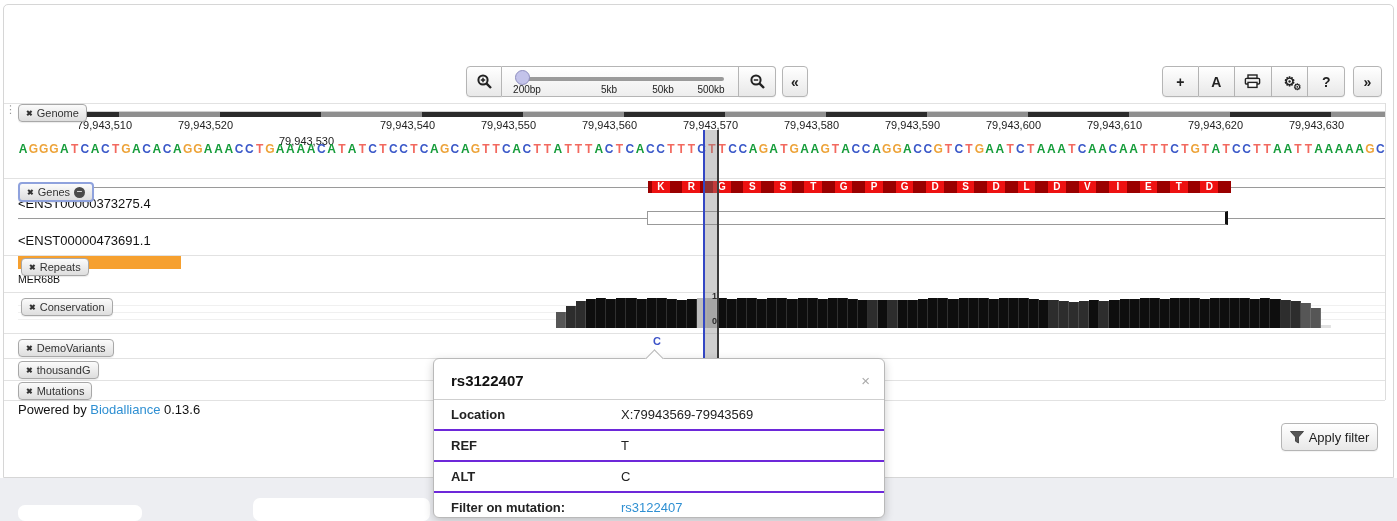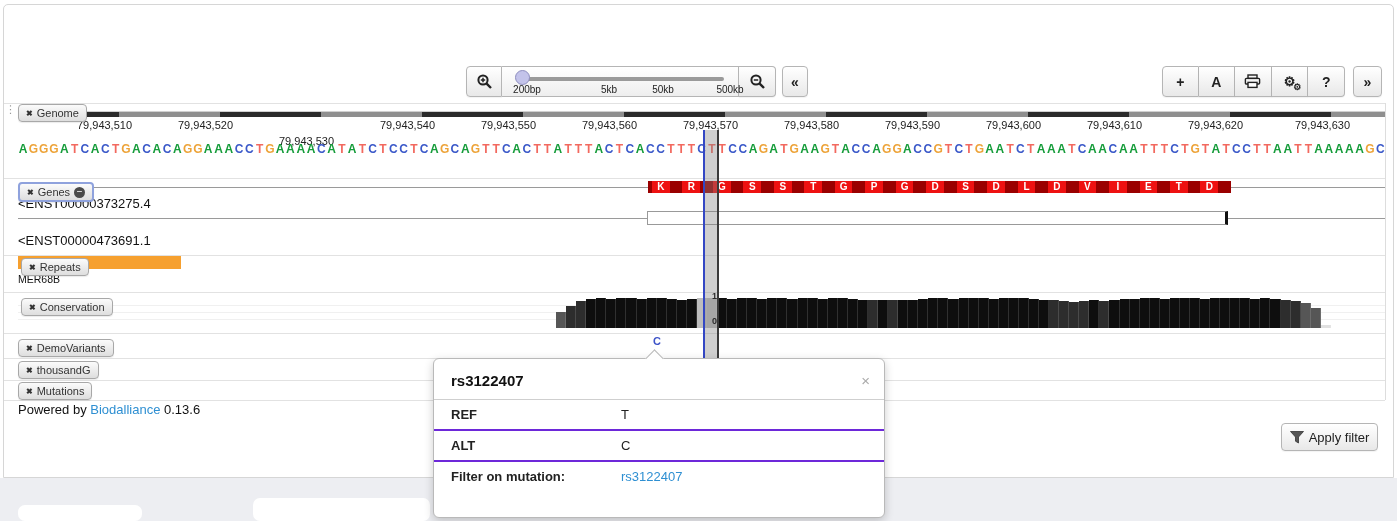--- a/index.html
+++ b/index.html
@@ -133,21 +133,21 @@
         <line x1="7" y1="4.8" x2="7" y2="9.2" stroke="#222" stroke-width="1.5"></line>
       </svg>
     </div>
     <div id="slidpan">
       <div id="slidtrack"></div>
       <div id="slidhandle"></div>
       <div id="slbls"></div>
     <span class="slbl" style="left: 25px;">200bp</span>
         <span class="slbl" style="left: 107px;">5kb</span>
         <span class="slbl" style="left: 161px;">50kb</span>
-        <span class="slbl" style="left: 228px; text-align: center;">500kb</span>
+        <span class="slbl" style="left: 209px; text-align: center;">500kb</span>
       </div>
     <div id="zout" class="btn rR">
       <svg width="17" height="17" viewBox="0 0 17 17">
         <circle cx="7" cy="7" r="4.6" fill="none" stroke="#222" stroke-width="2"></circle>
         <line x1="10.6" y1="10.6" x2="15" y2="15" stroke="#222" stroke-width="2.4"></line>
         <line x1="4.8" y1="7" x2="9.2" y2="7" stroke="#222" stroke-width="1.5"></line>
       </svg>
     </div>
   </div>
   <div id="collL" class="btn rA">«</div>
@@ -191,21 +191,21 @@
       <span class="tick" style="left: 253.5px; margin-top: 16px;">79,943,530</span>
       <span class="tick" style="left: 354.5px;">79,943,540</span>
       <span class="tick" style="left: 455.5px;">79,943,550</span>
       <span class="tick" style="left: 556.5px;">79,943,560</span>
       <span class="tick" style="left: 657.5px;">79,943,570</span>
       <span class="tick" style="left: 758.5px;">79,943,580</span>
       <span class="tick" style="left: 859.5px;">79,943,590</span>
       <span class="tick" style="left: 960.5px;">79,943,600</span>
       <span class="tick" style="left: 1061.5px;">79,943,610</span>
       <span class="tick" style="left: 1162.5px;">79,943,620</span>
-      <span class="tick" style="left: 1263.5px; margin-left: 6px;">79,943,630</span>
+      <span class="tick" style="left: 1263.5px;">79,943,630</span>
     </div>
   <div id="seq">
       <span class="base" style="color: rgb(21, 156, 58);">A</span>
       <span class="base" style="color: rgb(237, 163, 56);">G</span>
       <span class="base" style="color: rgb(237, 163, 56);">G</span>
       <span class="base" style="color: rgb(237, 163, 56);">G</span>
       <span class="base" style="color: rgb(21, 156, 58);">A</span>
       <span class="base" style="color: rgb(242, 105, 95);">T</span>
       <span class="base" style="color: rgb(59, 89, 201);">C</span>
       <span class="base" style="color: rgb(21, 156, 58);">A</span>
@@ -534,20 +534,24 @@
     <svg width="14" height="13" viewBox="0 0 14 13">
       <polygon points="0.5,0.5 13.5,0.5 8.5,6 8.5,12 5.5,10.2 5.5,6" fill="#555" stroke="#333" stroke-width="0.8"></polygon>
     </svg>
     <span>Apply filter</span>
   </div>
 
   <div id="popup">
     <span id="ptitle">rs3122407</span>
     <span id="pclose">×</span>
     <div id="prows">
+        <div class="prow">
+          <span class="pl">Location</span>
+          <span class="pv">X:79943569-79943569</span>
+        </div>
         <div class="prow">
           <span class="pl">REF</span>
           <span class="pv">T</span>
         </div>
         <div class="prow">
           <span class="pl">ALT</span>
           <span class="pv">C</span>
         </div>
         <div class="prow">
           <span class="pl">Filter on mutation:</span>

